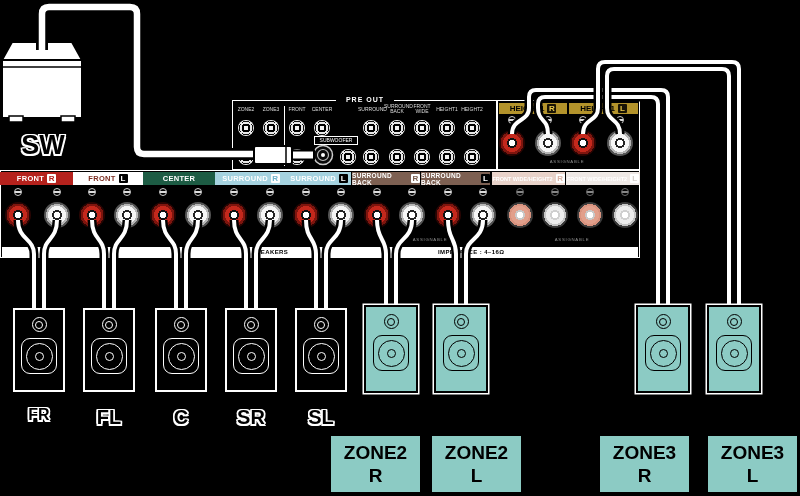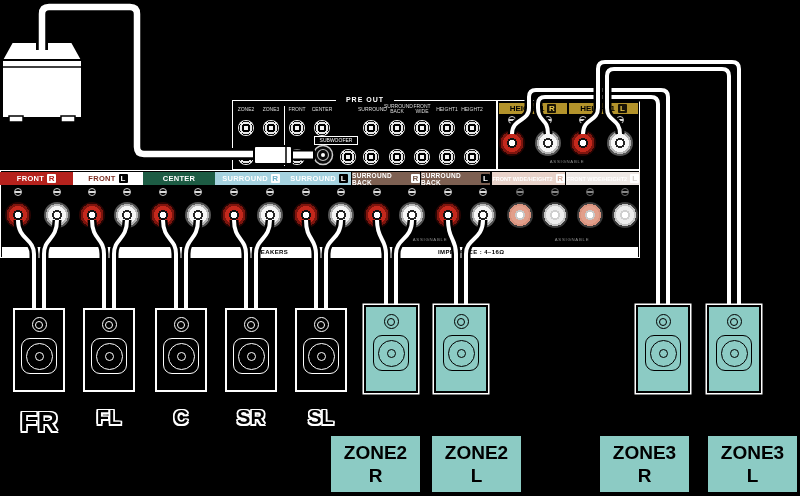--- a/index.html
+++ b/index.html
@@ -353,21 +353,22 @@
   </div>
   <div class="spk zone" style="left: 707px; top: 305px; background-color: rgb(140, 203, 196);">
     <div class="tw"></div>
     <div class="wf">
         <div class="wf2">
           <div class="wf3"></div>
         </div>
       </div>
   </div>
 
-  <div class="outline-text" style="left:9px;top:406px;width:60px;font-size:28px;">FR</div>
+  <div class="outline-text" style="left:12px;top:130px;width:62px;font-size:27px;">SW</div>
+  <div class="outline-text" style="left:9px;top:406px;width:60px;font-size:16px;">FR</div>
   <div class="outline-text" style="left:79px;top:406px;width:60px;font-size:20px;">FL</div>
   <div class="outline-text" style="left:151px;top:406px;width:60px;font-size:20px;">C</div>
   <div class="outline-text" style="left:221px;top:406px;width:60px;font-size:20px;">SR</div>
   <div class="outline-text" style="left:291px;top:406px;width:60px;font-size:20px;">SL</div>
 
   <div class="zone-label" style="left: 331px; top: 436px; background-color: rgb(140, 203, 196);">
     <div>ZONE2</div>
     <div>R</div>
   </div>
   <div class="zone-label" style="left: 432px; top: 436px; background-color: rgb(140, 203, 196);">

